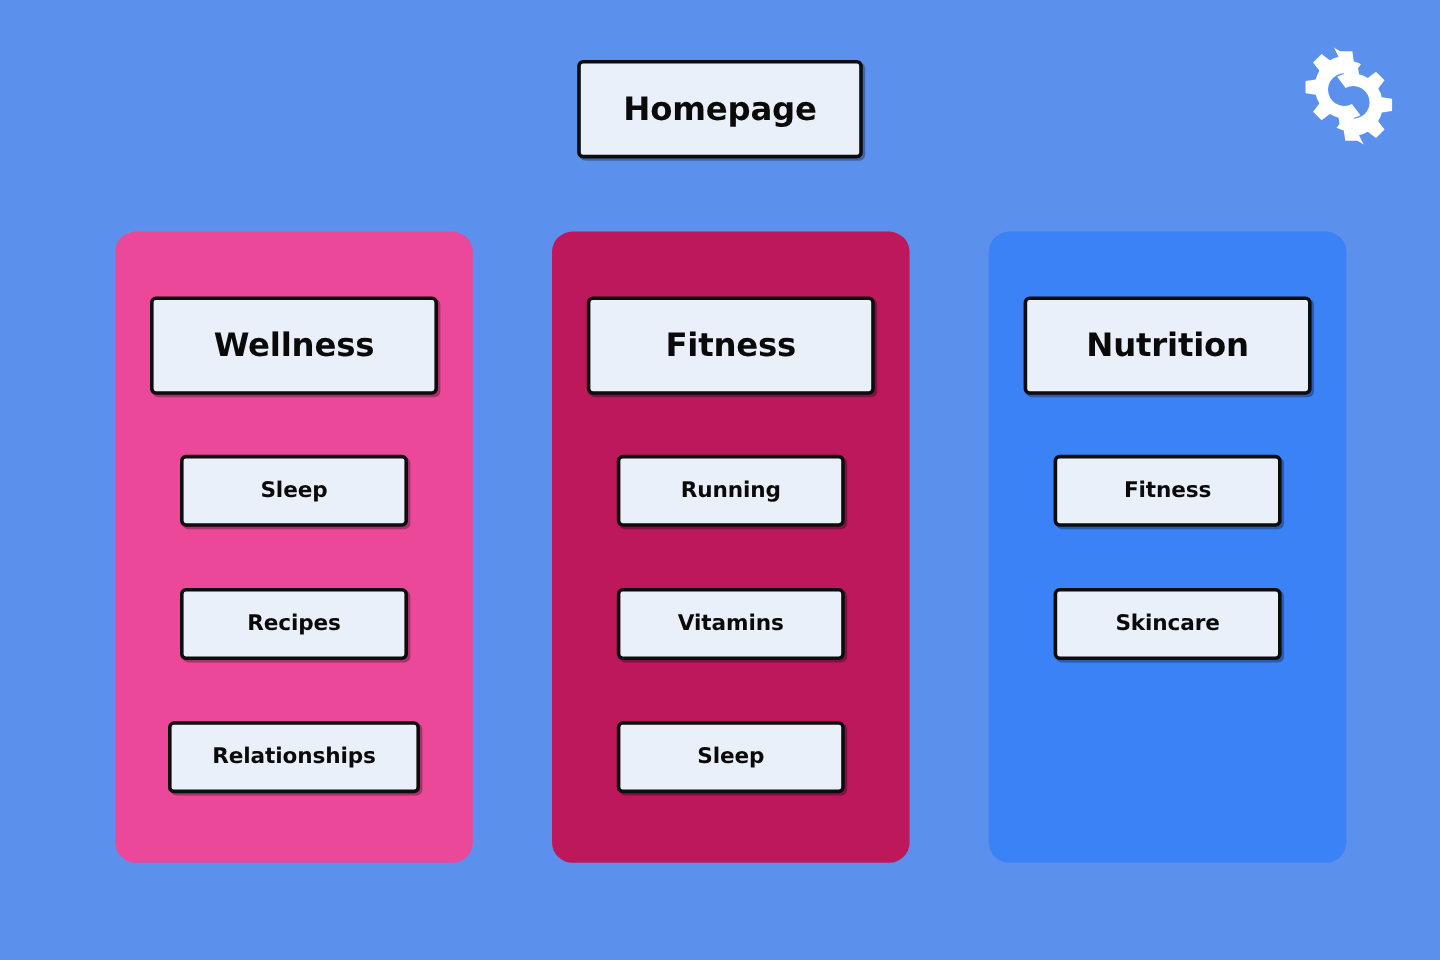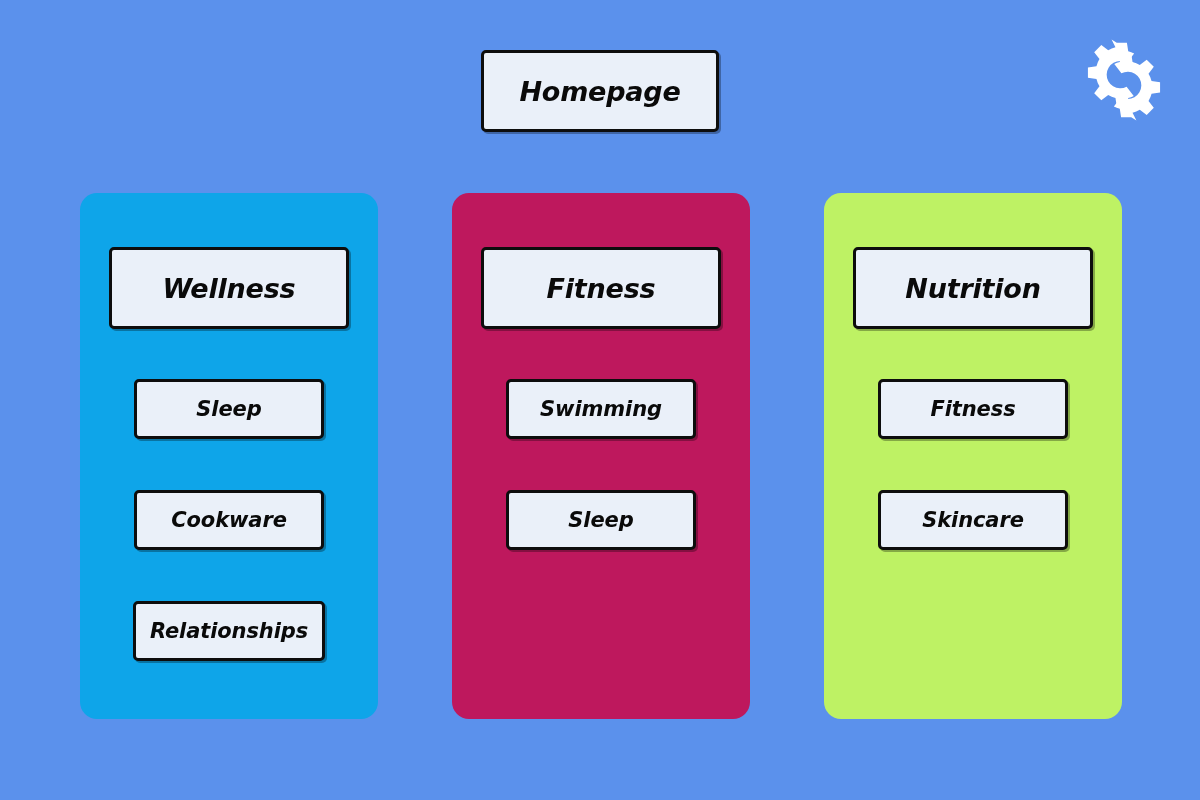--- a/index.html
+++ b/index.html
@@ -14,21 +14,20 @@
     overflow: hidden;
     font-family: "DejaVu Sans", "Liberation Sans", sans-serif;
     background: #5b91ec;
   }
 
   #canvas {
     position: relative;
     width: 1200px;
     height: 800px;
     background: #5b91ec;
-    font-style: italic;
   }
 
   
   .brand-logo {
     position: absolute;
     top: 26px;
     left: 1070px;
     width: 108px;
     height: 108px;
   }
@@ -73,41 +72,41 @@
 
   .column-card {
     width: 298px;
     height: 526px;
     border-radius: 17px;
     display: flex;
     flex-direction: column;
     align-items: center;
     padding-top: 54px;
   }
-  .column-card.tone-pink   { background: #0ea5e9; }
+  .column-card.tone-pink   { background: #ec4899; margin-left: 16px; }
   .column-card.tone-mint   { background: #be185d; }
-  .column-card.tone-cream  { background: #bef264; align-items: center; }
+  .column-card.tone-cream  { background: #3b82f6; align-items: center; }
 
   .category-node {
     width: 240px;
     height: 82px;
     font-size: 27px;
     margin-bottom: 50px;
   }
 
   .child-node {
     width: 190px;
     height: 60px;
-    font-size: 21px;
+    font-size: 18px;
     margin-bottom: 51px;
     letter-spacing: -0.1px;
   }
   .child-node:last-child { margin-bottom: 0; }
 
-  .child-node.wide { width: 192px; }
+  .child-node.wide { width: 210px; }
 </style>
 </head>
 <body>
 
 <div id="canvas">
 
   <div class="brand-logo">
     <svg viewBox="0 0 100 100" aria-hidden="true">
       <g fill="#ffffff">
 
@@ -118,27 +117,28 @@
     </svg>
   </div>
 
   <div id="root-node" class="node">Homepage</div>
 
   <div id="columns">
 
     <div class="column-card tone-pink">
       <div class="node category-node">Wellness</div>
       <div class="node child-node">Sleep</div>
-      <div class="node child-node">Cookware</div>
+      <div class="node child-node">Recipes</div>
       <div class="node child-node wide">Relationships</div>
     </div>
 
     <div class="column-card tone-mint">
       <div class="node category-node">Fitness</div>
-      <div class="node child-node">Swimming</div>
+      <div class="node child-node">Running</div>
+      <div class="node child-node">Vitamins</div>
       <div class="node child-node">Sleep</div>
     </div>
 
     <div class="column-card tone-cream">
       <div class="node category-node">Nutrition</div>
       <div class="node child-node">Fitness</div>
       <div class="node child-node">Skincare</div>
     </div>
 
   </div>

